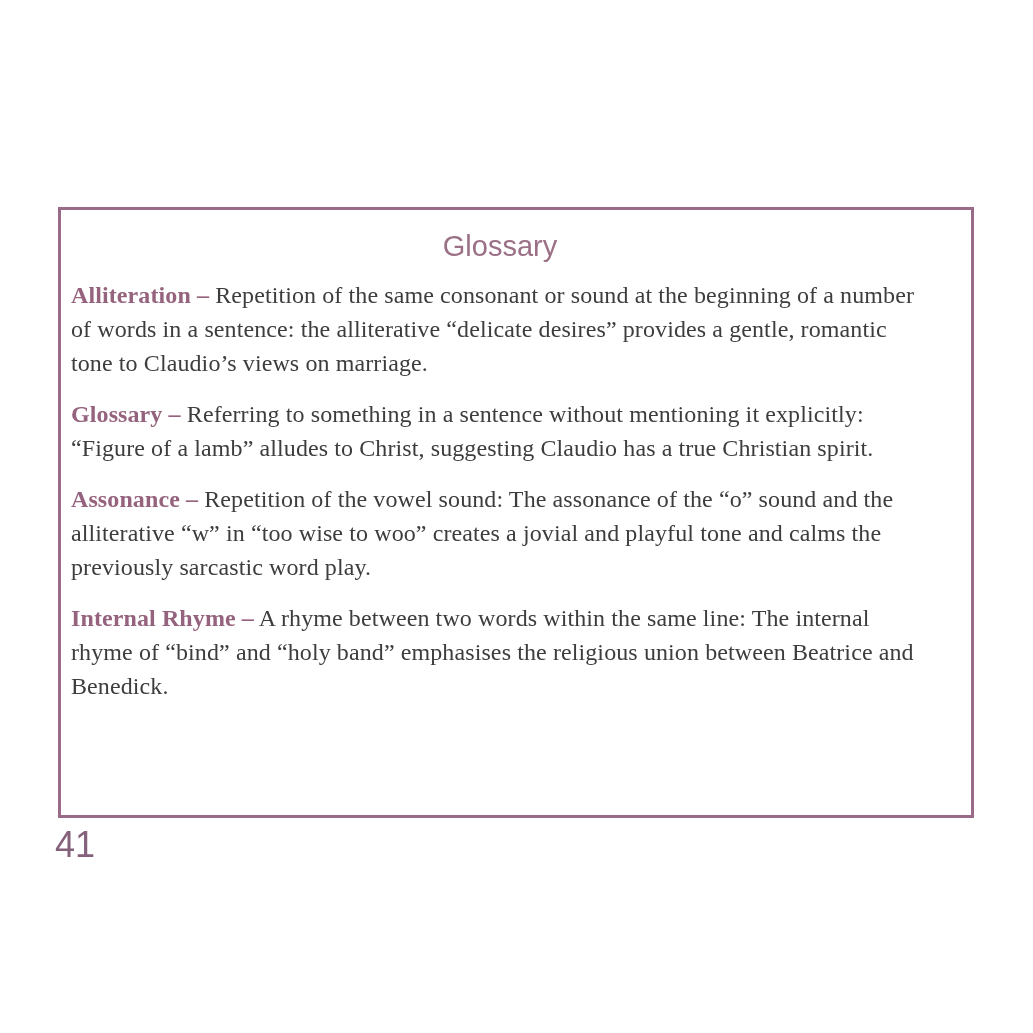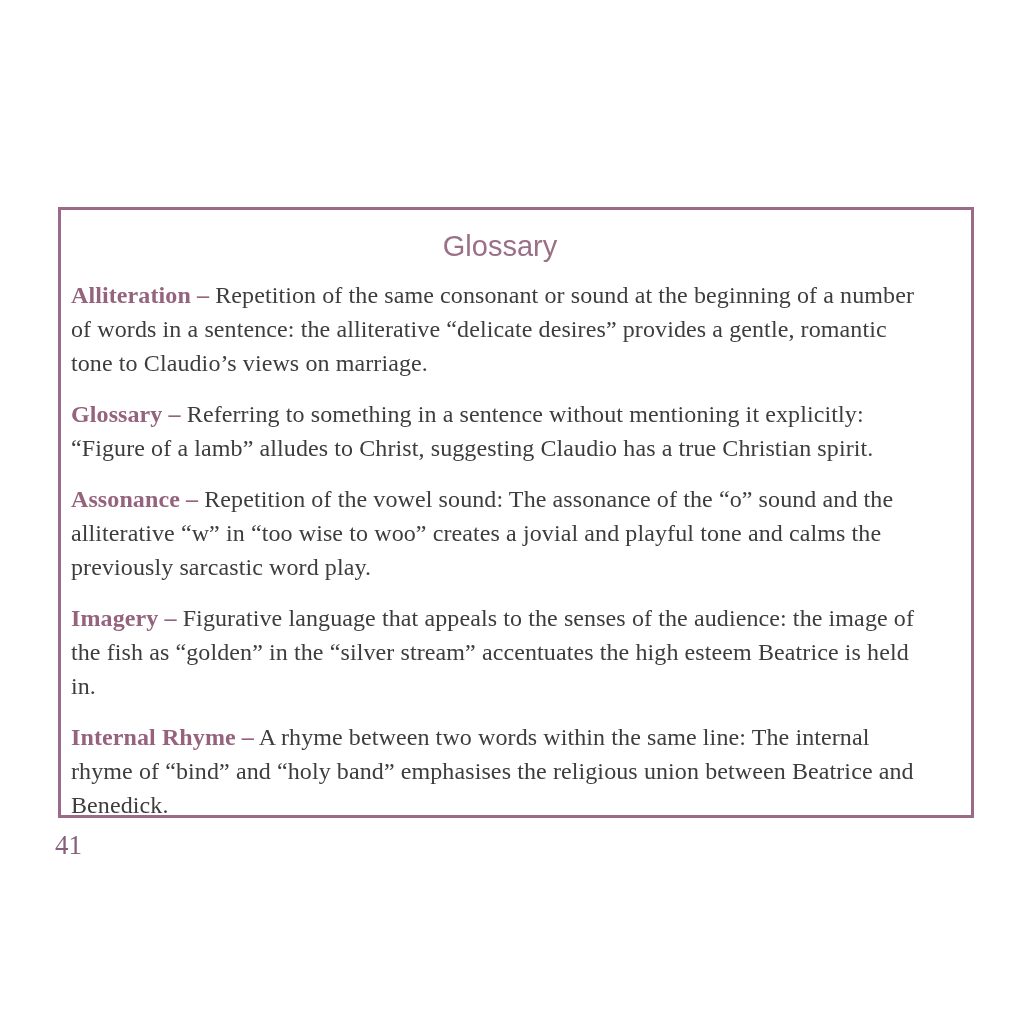--- a/index.html
+++ b/index.html
@@ -54,43 +54,42 @@
     color: var(--term, #96637e);
   }
   .separator {
     font-weight: bold;
     color: var(--term, #96637e);
   }
   .page-number {
     position: absolute;
     left: 55px;
     top: 828px;
-    font-size: 27px;
+    font-size: 36px;
     line-height: 34px;
     color: var(--pagenum, #85607a);
-    font-family: Liberation Serif, serif;
+    font-family: Liberation Sans, sans-serif;
   }
 </style>
 </head>
 <body>
 
 <div class="page">
 
   <div class="glossary-box">
     <div class="box-inner">
 
       <div class="page-title">Glossary</div>
 
       <p class="entry"><span class="term">Alliteration</span> <span class="separator">–</span> <span>Repetition of the same consonant or sound at the beginning of a number of words in a sentence: the alliterative “delicate desires” provides a gentle, romantic tone to Claudio’s views on marriage.</span></p>
 
       <p class="entry"><span class="term">Glossary</span> <span class="separator">–</span> <span>Referring to something in a sentence without mentioning it explicitly: “Figure of a lamb” alludes to Christ, suggesting Claudio has a true Christian spirit.</span></p>
 
       <p class="entry"><span class="term">Assonance</span> <span class="separator">–</span> <span>Repetition of the vowel sound: The assonance of the “o” sound and the alliterative “w” in “too wise to woo” creates a jovial and playful tone and calms the previously sarcastic word play.</span></p>
 
-      <p class="entry"><span class="term">Imagery</span> <span class="separator">–</span> <span>Figurative language that appeals to the senses of the audience: the image of the fish as “golden” in the “silver stream” accentuates the high esteem Beatrice is held in.</span></p>
 
       <p class="entry"><span class="term">Internal Rhyme</span> <span class="separator">–</span> <span>A rhyme between two words within the same line: The internal rhyme of “bind” and “holy band” emphasises the religious union between Beatrice and Benedick.</span></p>
 
     </div>
   </div>
 
   <div class="page-number">41</div>
 
 </div>
 

